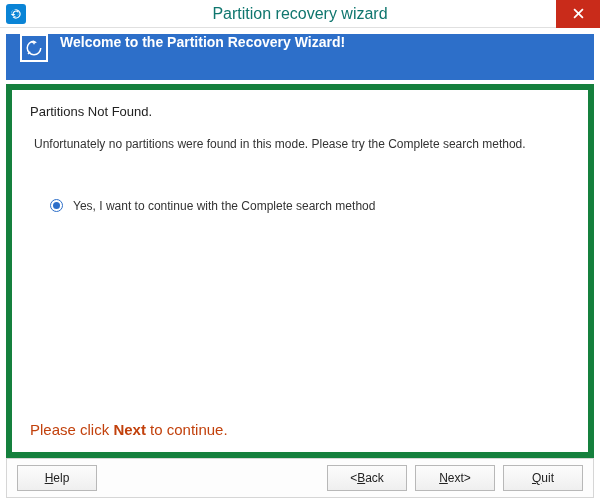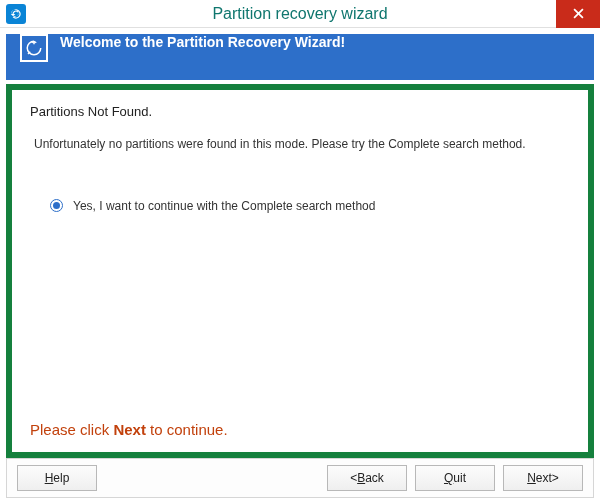--- a/index.html
+++ b/index.html
@@ -196,18 +196,18 @@
 
 <div class="footer">
   <button class="btn">
       <span><span class="mn">H</span>elp</span>
     </button>
   <div class="footer-spacer"></div>
   <button class="btn">
       <span>&lt;<span class="mn">B</span>ack</span>
     </button>
   <button class="btn">
+      <span><span class="mn">N</span>ext&gt;</span>
+    </button>
+  <button class="btn">
       <span><span class="mn">Q</span>uit</span>
     </button>
-  <button class="btn">
-      <span><span class="mn">N</span>ext&gt;</span>
-    </button>
 </div>
 
 </body></html>

